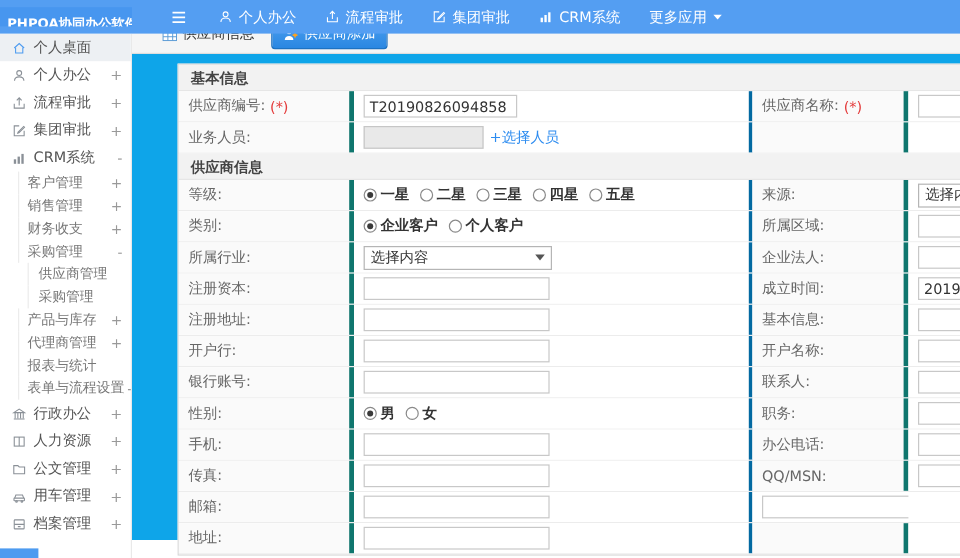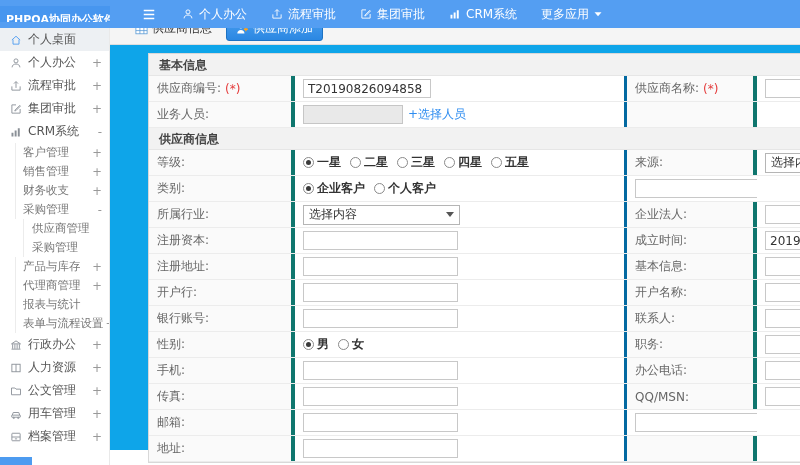--- a/index.html
+++ b/index.html
@@ -379,20 +379,23 @@
               <span class="ropt">
                 <span class="rdot on"></span>
                 <span>企业客户</span>
               </span>
               <span class="ropt">
                 <span class="rdot"></span>
                 <span>个人客户</span>
               </span>
             </div>
           </div>
+          <div class="cell lab">
+            <span>所属区域:</span>
+          </div>
           <div class="cell fld">
             <input type="text" class="txt" style="">
           </div>
         </div>
         <div class="frow">
           <div class="cell lab">
             <span>所属行业:</span>
           </div>
           <div class="cell fld">
             <div class="sel">

